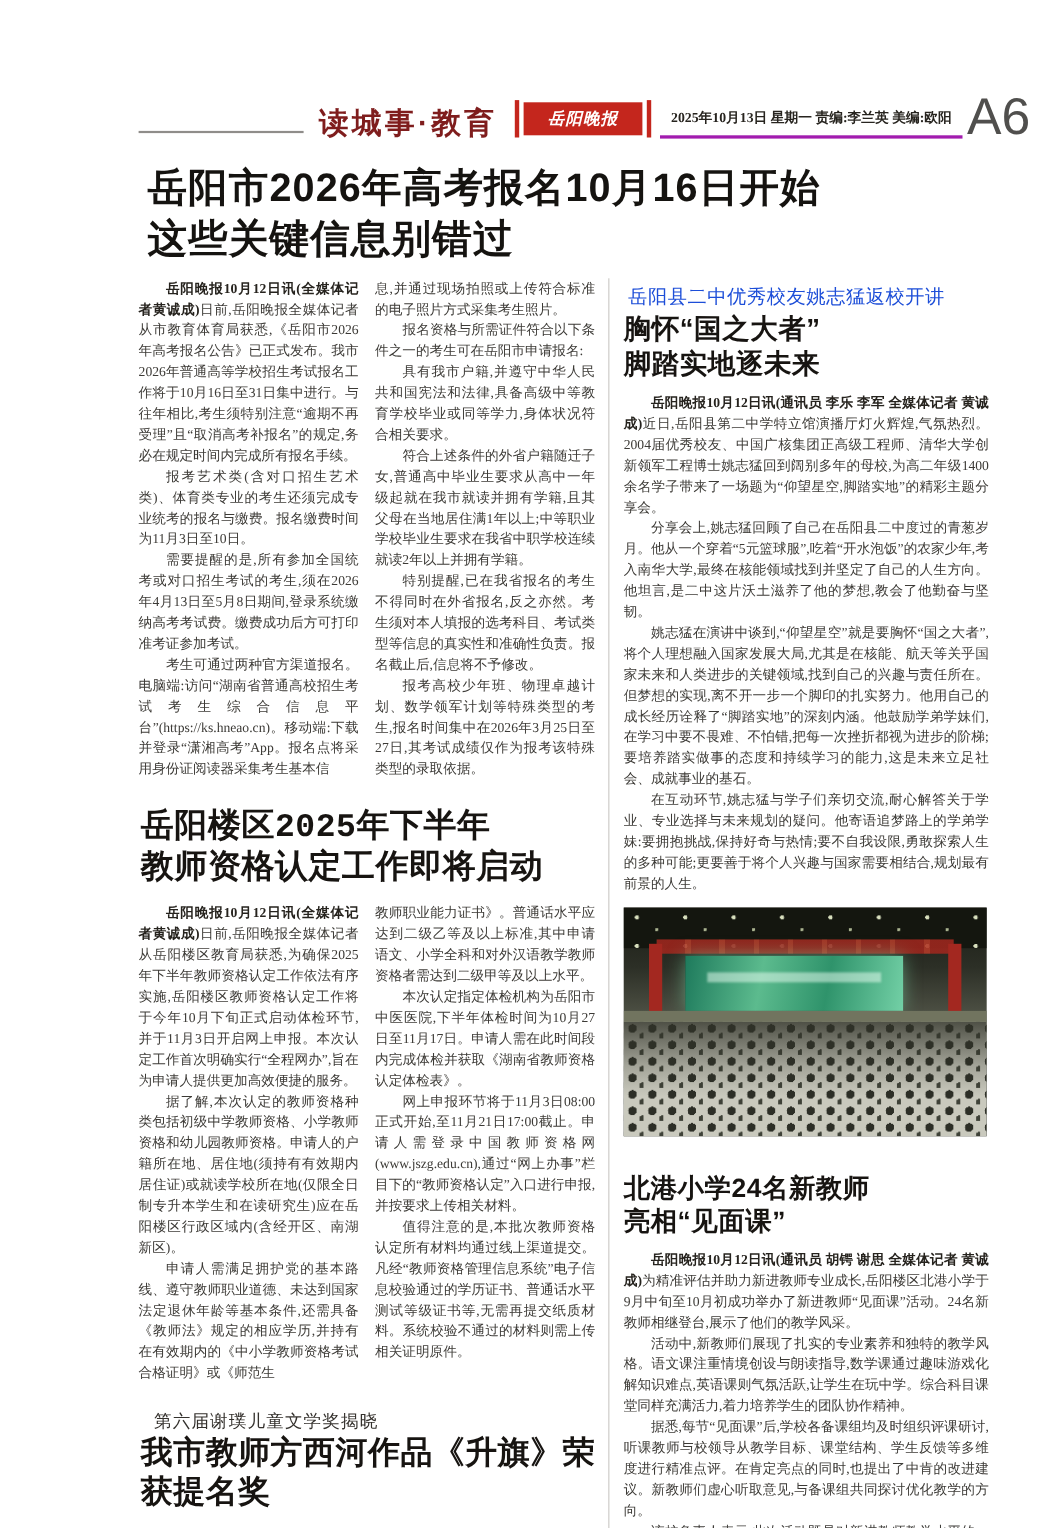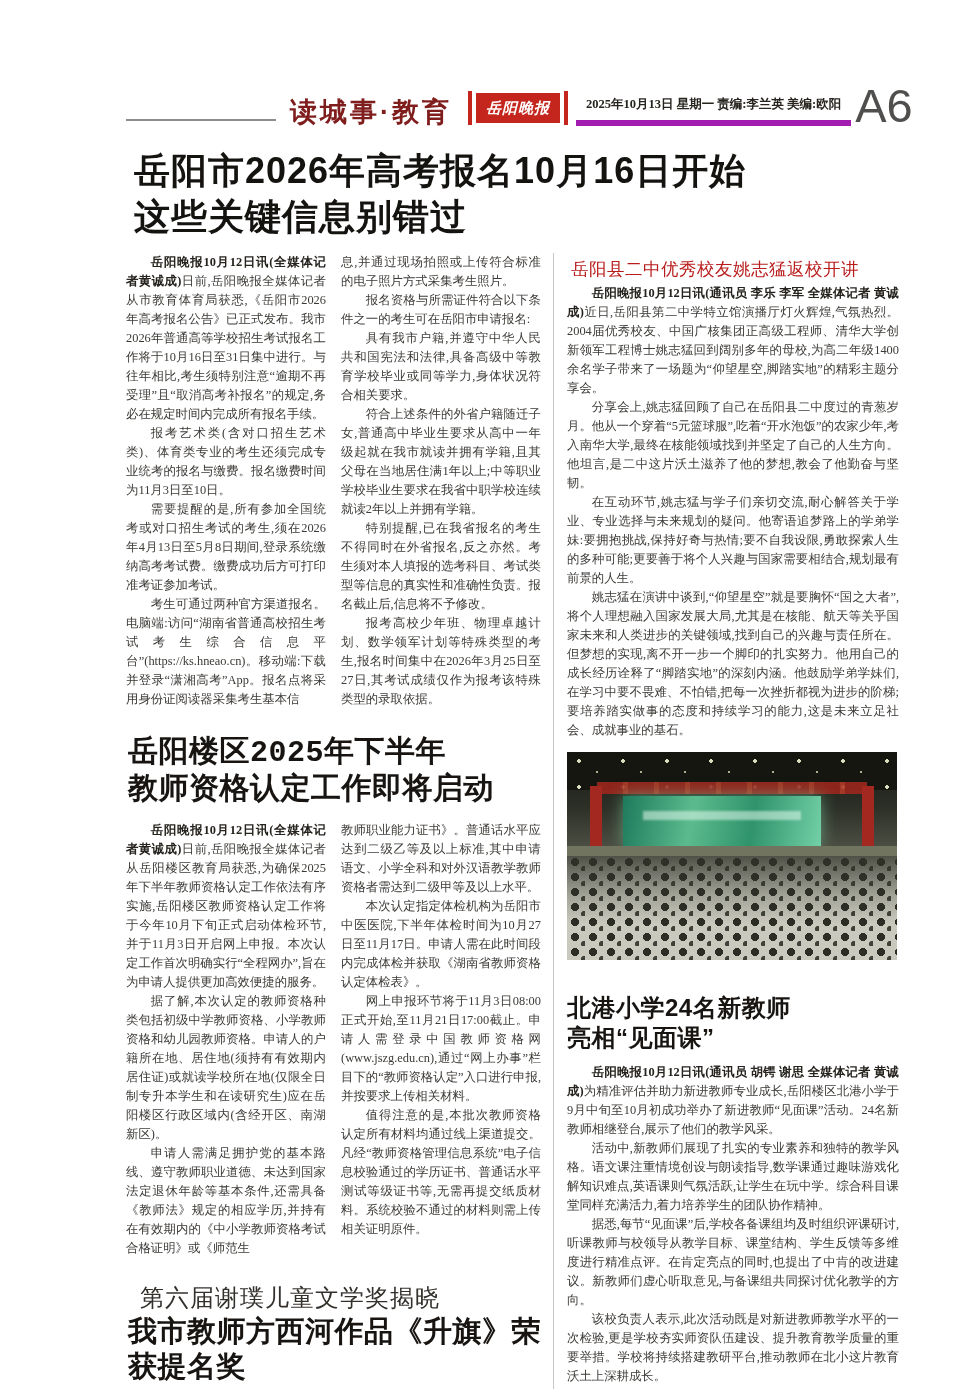--- a/index.html
+++ b/index.html
@@ -13,27 +13,27 @@
   .header{display:flex;align-items:flex-end;height:40px;}
   .h-rule{flex:1;border-bottom:2px solid #8f8d8a;margin-bottom:5px;min-width:150px;}
   .section-title{
     font-family:"Liberation Sans","DejaVu Sans",sans-serif;
     font-weight:800;font-size:27px;letter-spacing:3px;color:#7f1d1d;
     margin:0 16px 0 14px;line-height:1;white-space:nowrap;
   }
   .masthead{display:flex;align-items:center;gap:4px;margin-bottom:1px;}
   .masthead .bar{width:4px;height:34px;background:#c4261d;}
   .masthead .box{
-    width:84px;height:30px;background:#c4261d;color:#fff;
+    width:108px;height:30px;background:#c4261d;color:#fff;
     font-style:italic;font-weight:700;font-size:15px;letter-spacing:1px;
     display:flex;align-items:center;justify-content:center;
     font-family:"Liberation Serif","DejaVu Serif",serif;
   }
   .date-wrap{
-    border-bottom:6px solid #a21caf;padding:0 10px 7px 10px;margin-left:8px;
+    border-bottom:3px solid #a21caf;padding:0 10px 7px 10px;margin-left:8px;
     font-weight:700;font-size:12.5px;color:#27241f;white-space:nowrap;
   }
   .pageno{
     font-family:"Liberation Sans","DejaVu Sans",sans-serif;
     font-size:47px;line-height:.82;color:#504f4d;margin-left:4px;font-weight:400;text-align:center;
   }
   
   .lead-title{
     font-family:"Liberation Sans","DejaVu Sans",sans-serif;
     font-weight:800;color:#151310;font-size:36px;line-height:1.27;
@@ -50,31 +50,31 @@
   .tcol{width:200px;flex:none;}
   
   p.art{
     margin:0;font-size:12.4px;line-height:19px;text-align:justify;
     color:#3c3a36;
   }
   p.art.ind{text-indent:2em;}
   strong.dl{font-weight:700;color:#26231e;}
   
   .sub-kicker{
-    font-size:24px;color:#34312d;letter-spacing:1px;margin:0 0 2px 14px;
+    font-size:16px;color:#34312d;letter-spacing:1px;margin:0 0 2px 14px;
     font-weight:400;
   }
   .sub-title{
     font-family:Liberation Mono, monospace;
     font-weight:800;color:#171411;font-size:29px;line-height:1.22;
     letter-spacing:.5px;margin:0 0 12px 2px;
   }
   .jiaoshi-title{margin:26px 0 12px 2px;font-size:30px;}
   .wenxue-wrap{margin-top:24px;}
-  .r-kicker{font-size:17.5px;color:#b91c1c;margin:4px 0 3px 4px;letter-spacing:.5px;}
+  .r-kicker{font-size:17.5px;color:#1d4ed8;margin:4px 0 3px 4px;letter-spacing:.5px;}
   .r-title{
     font-family:"Liberation Sans","DejaVu Sans",sans-serif;
     font-weight:800;color:#171411;font-size:25px;line-height:1.25;
     letter-spacing:.5px;margin:0 0 10px 0;
   }
   .bg-title{margin-top:33px;font-size:24px;}
   
   .photo{
     position:relative;width:330px;height:208px;margin:12px 0 8px 0;
     background:linear-gradient(180deg,#191b14 0%,#2c2f26 26%,#4c4f43 46%,#3a3d33 100%);
@@ -175,25 +175,29 @@
       <div class="wenxue-wrap">
         <div class="sub-kicker">第六届谢璞儿童文学奖揭晓</div>
         <div class="sub-title">我市教师方西河作品《升旗》荣获提名奖</div>
 
       </div>
     </div>
 
     <div class="right-block">
 
       <div class="r-kicker">岳阳县二中优秀校友姚志猛返校开讲</div>
+      <div class="r-title">
+        <div>胸怀“国之大者”</div>
+        <div>脚踏实地逐未来</div>
+      </div>
       <div>
         <p class="art ind"><strong class="dl">岳阳晚报10月12日讯(通讯员 李乐 李军 全媒体记者 黄诚成)</strong><span>近日,岳阳县第二中学特立馆演播厅灯火辉煌,气氛热烈。2004届优秀校友、中国广核集团正高级工程师、清华大学创新领军工程博士姚志猛回到阔别多年的母校,为高二年级1400余名学子带来了一场题为“仰望星空,脚踏实地”的精彩主题分享会。</span></p>
         <p class="art ind">分享会上,姚志猛回顾了自己在岳阳县二中度过的青葱岁月。他从一个穿着“5元篮球服”,吃着“开水泡饭”的农家少年,考入南华大学,最终在核能领域找到并坚定了自己的人生方向。他坦言,是二中这片沃土滋养了他的梦想,教会了他勤奋与坚韧。</p>
+        <p class="art ind">姚志猛在演讲中谈到,“仰望星空”就是要胸怀“国之大者”,将个人理想融入国家发展大局,尤其是在核能、航天等关乎国家未来和人类进步的关键领域,找到自己的兴趣与责任所在。但梦想的实现,离不开一步一个脚印的扎实努力。他用自己的成长经历诠释了“脚踏实地”的深刻内涵。他鼓励学弟学妹们,在学习中要不畏难、不怕错,把每一次挫折都视为进步的阶梯;要培养踏实做事的态度和持续学习的能力,这是未来立足社会、成就事业的基石。</p>
         <p class="art ind">在互动环节,姚志猛与学子们亲切交流,耐心解答关于学业、专业选择与未来规划的疑问。他寄语追梦路上的学弟学妹:要拥抱挑战,保持好奇与热情;要不自我设限,勇敢探索人生的多种可能;更要善于将个人兴趣与国家需要相结合,规划最有前景的人生。</p>
-        <p class="art ind">姚志猛在演讲中谈到,“仰望星空”就是要胸怀“国之大者”,将个人理想融入国家发展大局,尤其是在核能、航天等关乎国家未来和人类进步的关键领域,找到自己的兴趣与责任所在。但梦想的实现,离不开一步一个脚印的扎实努力。他用自己的成长经历诠释了“脚踏实地”的深刻内涵。他鼓励学弟学妹们,在学习中要不畏难、不怕错,把每一次挫折都视为进步的阶梯;要培养踏实做事的态度和持续学习的能力,这是未来立足社会、成就事业的基石。</p>
       </div>
 
       <div class="photo" title="岳阳县二中演播厅内学生聆听主题分享会">
         <div class="ceiling"></div>
         <div class="banner-top"></div>
         <div class="screen">
             <div class="glow"></div>
           </div>
         <div class="side-banner l"></div>
         <div class="side-banner r"></div>

